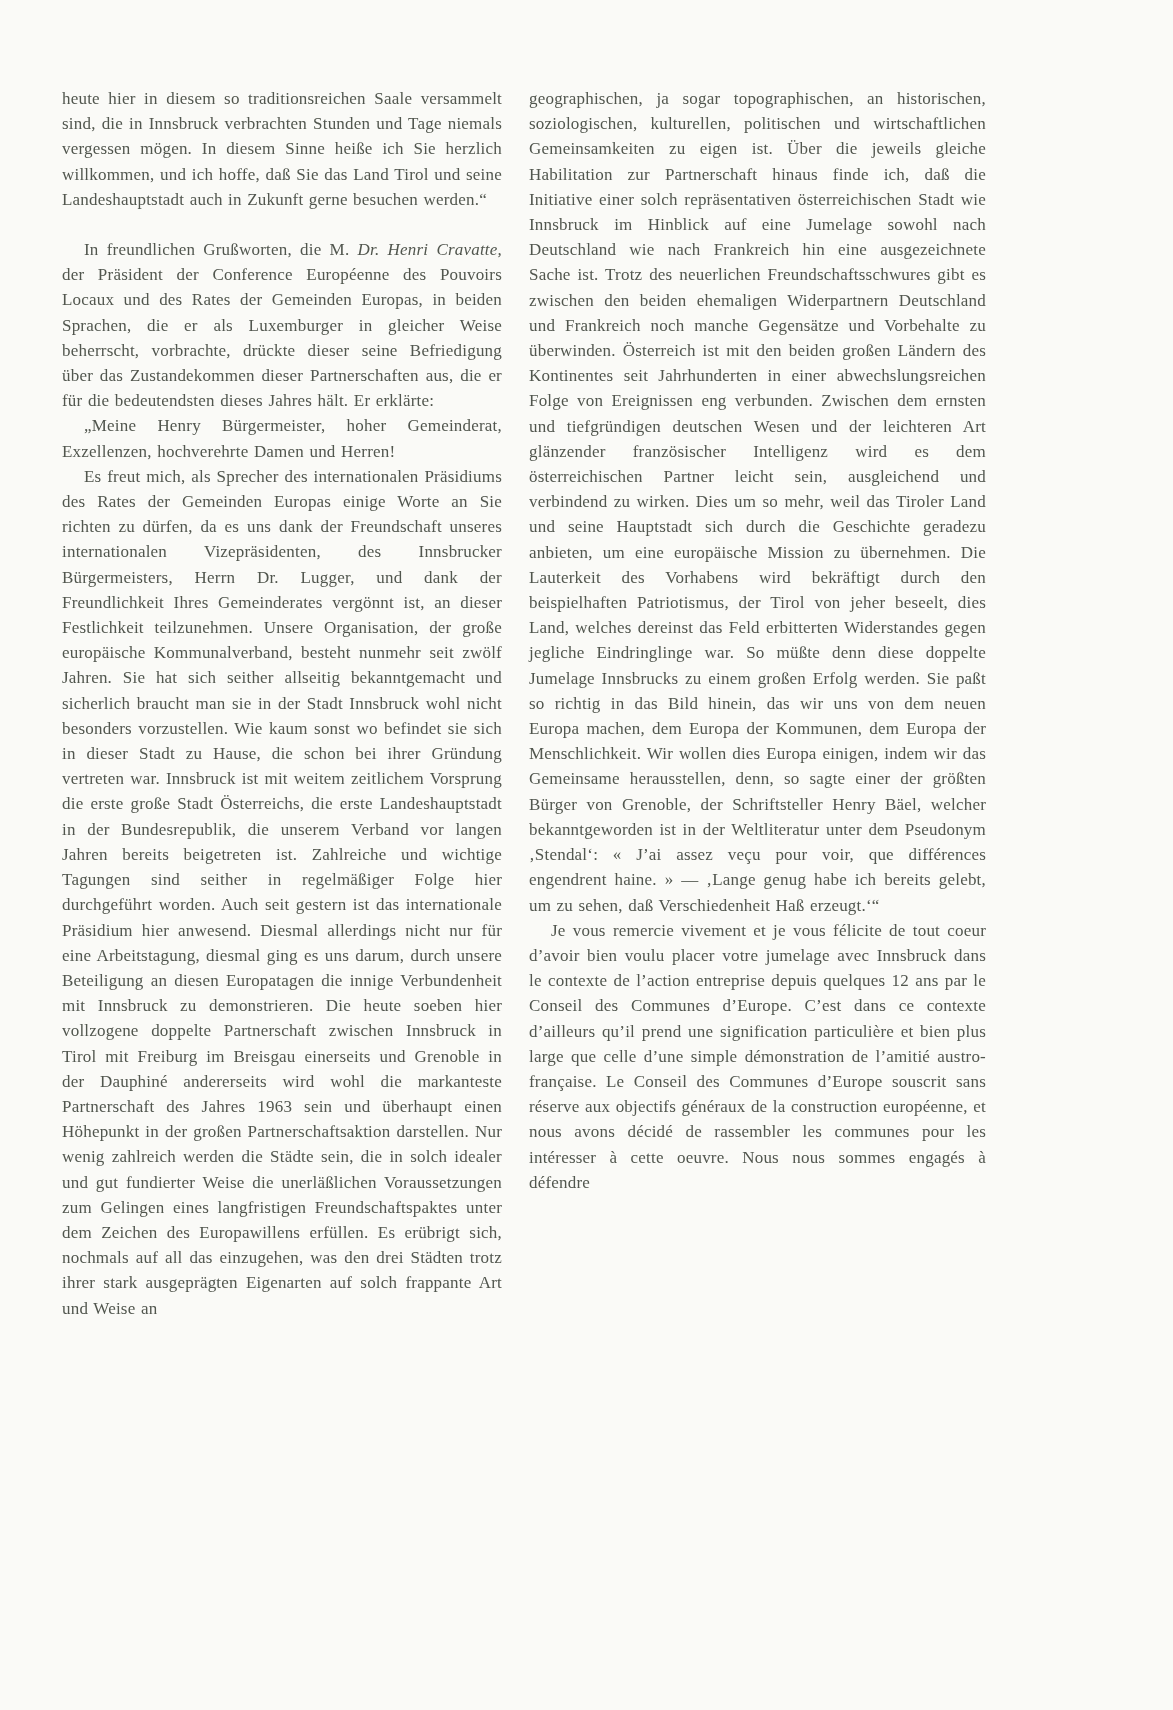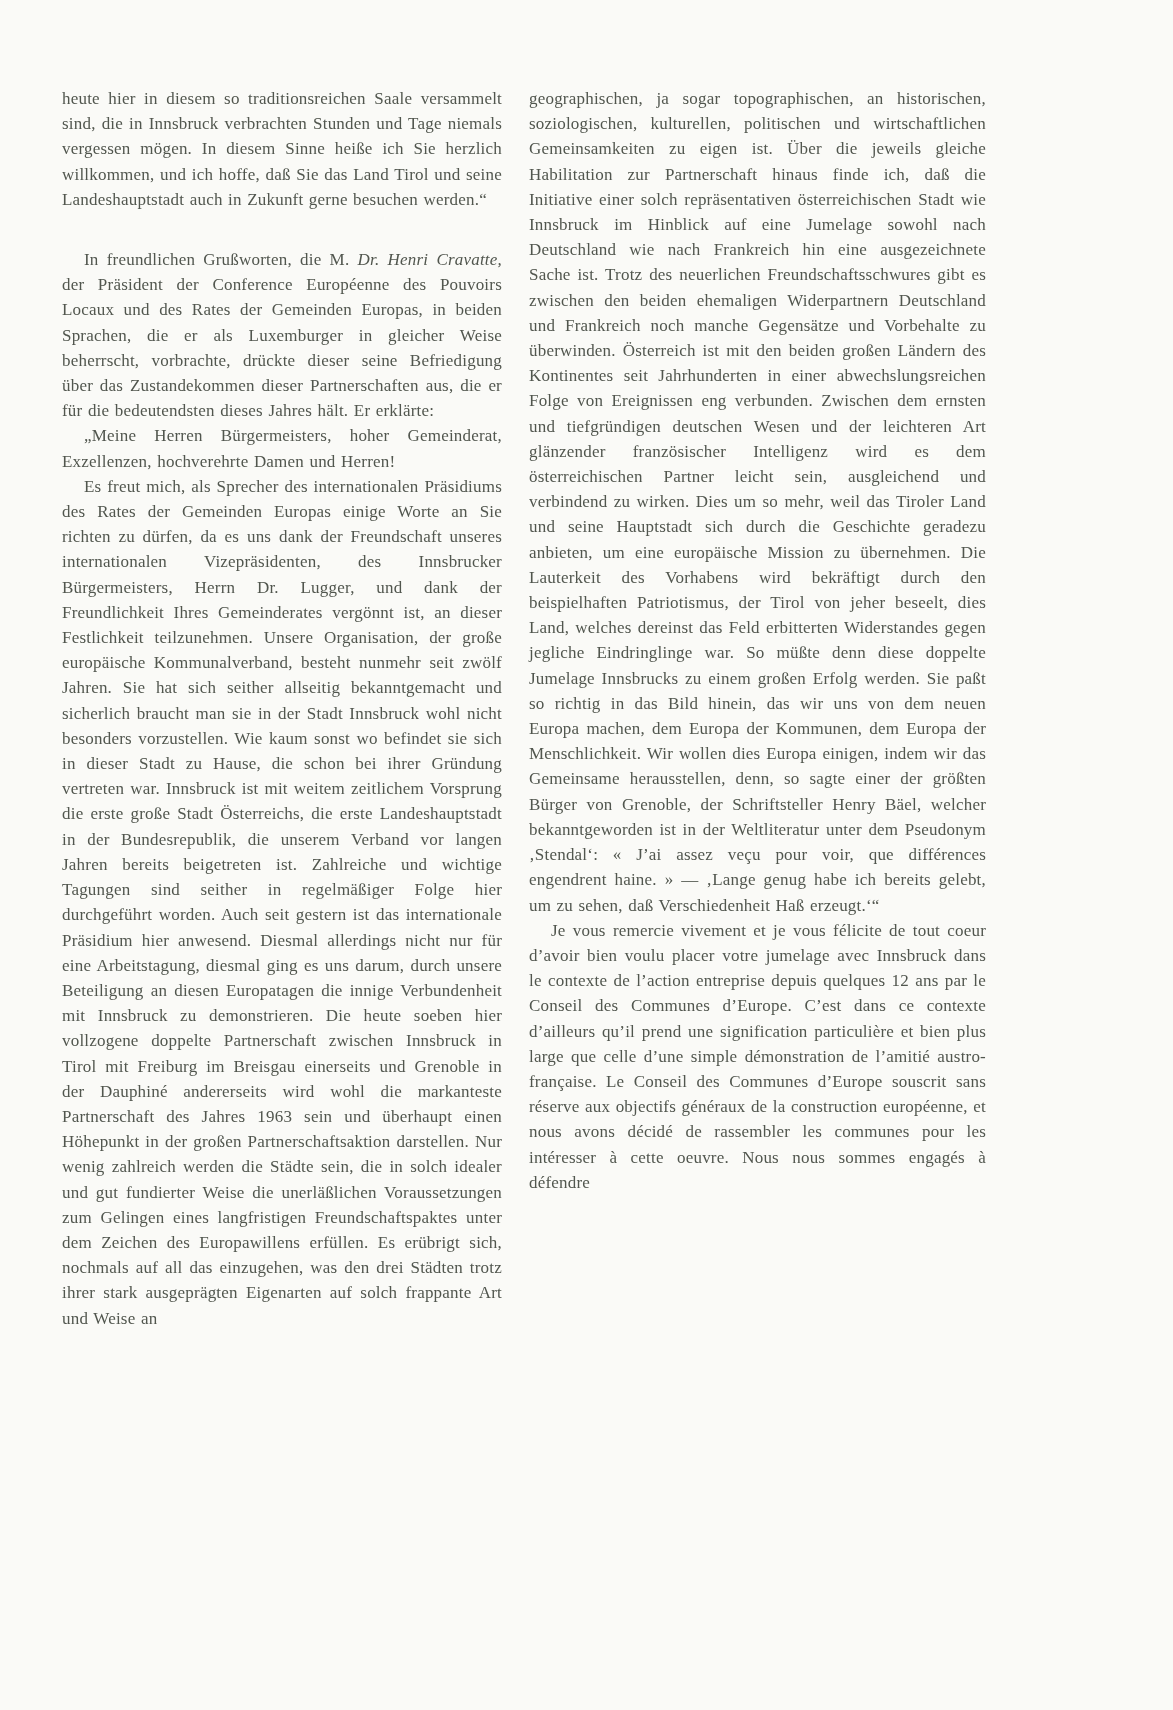--- a/index.html
+++ b/index.html
@@ -31,32 +31,32 @@
     text-align:justify;
     letter-spacing:0.012em;
     word-spacing:0.06em;
     hyphens:auto;
     -webkit-hyphens:auto;
   }
   .col-left{width:440px;}
   .col-right{width:457px;}
   .col p{margin:0;}
   .col p.indent{text-indent:22px;}
-  .col p.gap{margin-top:35px;}
+  .col p.gap{margin-top:25px;}
   .italic{font-style:italic;}
 </style>
 </head>
 <body>
 
 <div class="page">
   <div class="columns">
     <div class="col col-left">
         <p><span>heute hier in diesem so traditionsreichen Saale versammelt sind, die in Innsbruck verbrachten Stunden und Tage niemals vergessen mögen. In diesem Sinne heiße ich Sie herzlich willkommen, und ich hoffe, daß Sie das Land Tirol und seine Landeshauptstadt auch in Zukunft gerne besuchen werden.“</span></p>
         <p class="indent gap"><span>In freundlichen Grußworten, die M. </span><span class="italic">Dr. Henri Cravatte,</span><span> der Präsident der Conference Européenne des Pouvoirs Locaux und des Rates der Gemeinden Europas, in beiden Sprachen, die er als Luxemburger in gleicher Weise beherrscht, vorbrachte, drückte dieser seine Befriedigung über das Zustandekommen dieser Partnerschaften aus, die er für die bedeutendsten dieses Jahres hält. Er erklärte:</span></p>
-        <p class="indent"><span>„Meine Herren Bürgermeisters, hoher Gemeinderat, Exzellenzen, hochverehrte Damen und Herren!</span></p>
+        <p class="indent"><span>„Meine Henry Bürgermeister, hoher Gemeinderat, Exzellenzen, hochverehrte Damen und Herren!</span></p>
         <p class="indent"><span>Es freut mich, als Sprecher des internationalen Präsidiums des Rates der Gemeinden Europas einige Worte an Sie richten zu dürfen, da es uns dank der Freundschaft unseres internationalen Vizepräsidenten, des Innsbrucker Bürgermeisters, Herrn Dr. Lugger, und dank der Freundlichkeit Ihres Gemeinderates vergönnt ist, an dieser Festlichkeit teilzunehmen. Unsere Organisation, der große europäische Kommunalverband, besteht nunmehr seit zwölf Jahren. Sie hat sich seither allseitig bekanntgemacht und sicherlich braucht man sie in der Stadt Innsbruck wohl nicht besonders vorzustellen. Wie kaum sonst wo befindet sie sich in dieser Stadt zu Hause, die schon bei ihrer Gründung vertreten war. Innsbruck ist mit weitem zeitlichem Vorsprung die erste große Stadt Österreichs, die erste Landeshauptstadt in der Bundesrepublik, die unserem Verband vor langen Jahren bereits beigetreten ist. Zahlreiche und wichtige Tagungen sind seither in regelmäßiger Folge hier durchgeführt worden. Auch seit gestern ist das internationale Präsidium hier anwesend. Diesmal allerdings nicht nur für eine Arbeitstagung, diesmal ging es uns darum, durch unsere Beteiligung an diesen Europatagen die innige Verbundenheit mit Innsbruck zu demonstrieren. Die heute soeben hier vollzogene doppelte Partnerschaft zwischen Innsbruck in Tirol mit Freiburg im Breisgau einerseits und Grenoble in der Dauphiné andererseits wird wohl die markanteste Partnerschaft des Jahres 1963 sein und überhaupt einen Höhepunkt in der großen Partnerschaftsaktion darstellen. Nur wenig zahlreich werden die Städte sein, die in solch idealer und gut fundierter Weise die unerläßlichen Voraussetzungen zum Gelingen eines langfristigen Freundschaftspaktes unter dem Zeichen des Europawillens erfüllen. Es erübrigt sich, nochmals auf all das einzugehen, was den drei Städten trotz ihrer stark ausgeprägten Eigenarten auf solch frappante Art und Weise an</span></p>
       </div>
     <div class="col col-right">
         <p><span>geographischen, ja sogar topographischen, an historischen, soziologischen, kulturellen, politischen und wirtschaftlichen Gemeinsamkeiten zu eigen ist. Über die jeweils gleiche Habilitation zur Partnerschaft hinaus finde ich, daß die Initiative einer solch repräsentativen österreichischen Stadt wie Innsbruck im Hinblick auf eine Jumelage sowohl nach Deutschland wie nach Frankreich hin eine ausgezeichnete Sache ist. Trotz des neuerlichen Freundschaftsschwures gibt es zwischen den beiden ehemaligen Widerpartnern Deutschland und Frankreich noch manche Gegensätze und Vorbehalte zu überwinden. Österreich ist mit den beiden großen Ländern des Kontinentes seit Jahrhunderten in einer abwechslungsreichen Folge von Ereignissen eng verbunden. Zwischen dem ernsten und tiefgründigen deutschen Wesen und der leichteren Art glänzender französischer Intelligenz wird es dem österreichischen Partner leicht sein, ausgleichend und verbindend zu wirken. Dies um so mehr, weil das Tiroler Land und seine Hauptstadt sich durch die Geschichte geradezu anbieten, um eine europäische Mission zu übernehmen. Die Lauterkeit des Vorhabens wird bekräftigt durch den beispielhaften Patriotismus, der Tirol von jeher beseelt, dies Land, welches dereinst das Feld erbitterten Widerstandes gegen jegliche Eindringlinge war. So müßte denn diese doppelte Jumelage Innsbrucks zu einem großen Erfolg werden. Sie paßt so richtig in das Bild hinein, das wir uns von dem neuen Europa machen, dem Europa der Kommunen, dem Europa der Menschlichkeit. Wir wollen dies Europa einigen, indem wir das Gemeinsame herausstellen, denn, so sagte einer der größten Bürger von Grenoble, der Schriftsteller Henry Bäel, welcher bekanntgeworden ist in der Weltliteratur unter dem Pseudonym ‚Stendal‘: « J’ai assez veçu pour voir, que différences engendrent haine. » — ‚Lange genug habe ich bereits gelebt, um zu sehen, daß Verschiedenheit Haß erzeugt.‘“</span></p>
         <p class="indent"><span>Je vous remercie vivement et je vous félicite de tout coeur d’avoir bien voulu placer votre jumelage avec Innsbruck dans le contexte de l’action entreprise depuis quelques 12 ans par le Conseil des Communes d’Europe. C’est dans ce contexte d’ailleurs qu’il prend une signification particulière et bien plus large que celle d’une simple démonstration de l’amitié austro-française. Le Conseil des Communes d’Europe souscrit sans réserve aux objectifs généraux de la construction européenne, et nous avons décidé de rassembler les communes pour les intéresser à cette oeuvre. Nous nous sommes engagés à défendre</span></p>
       </div>
   </div>
 </div>
 
 </body></html>

